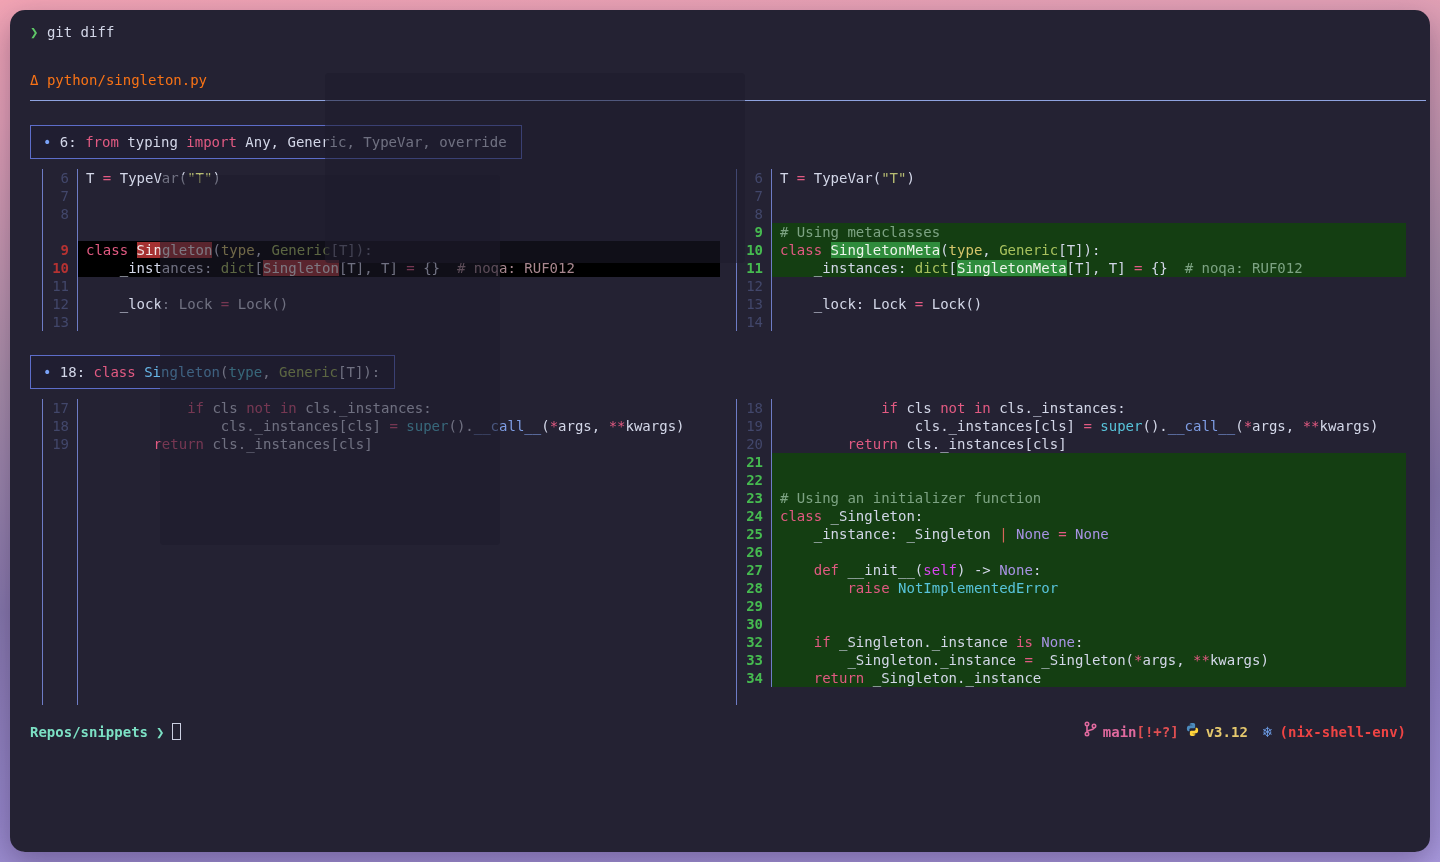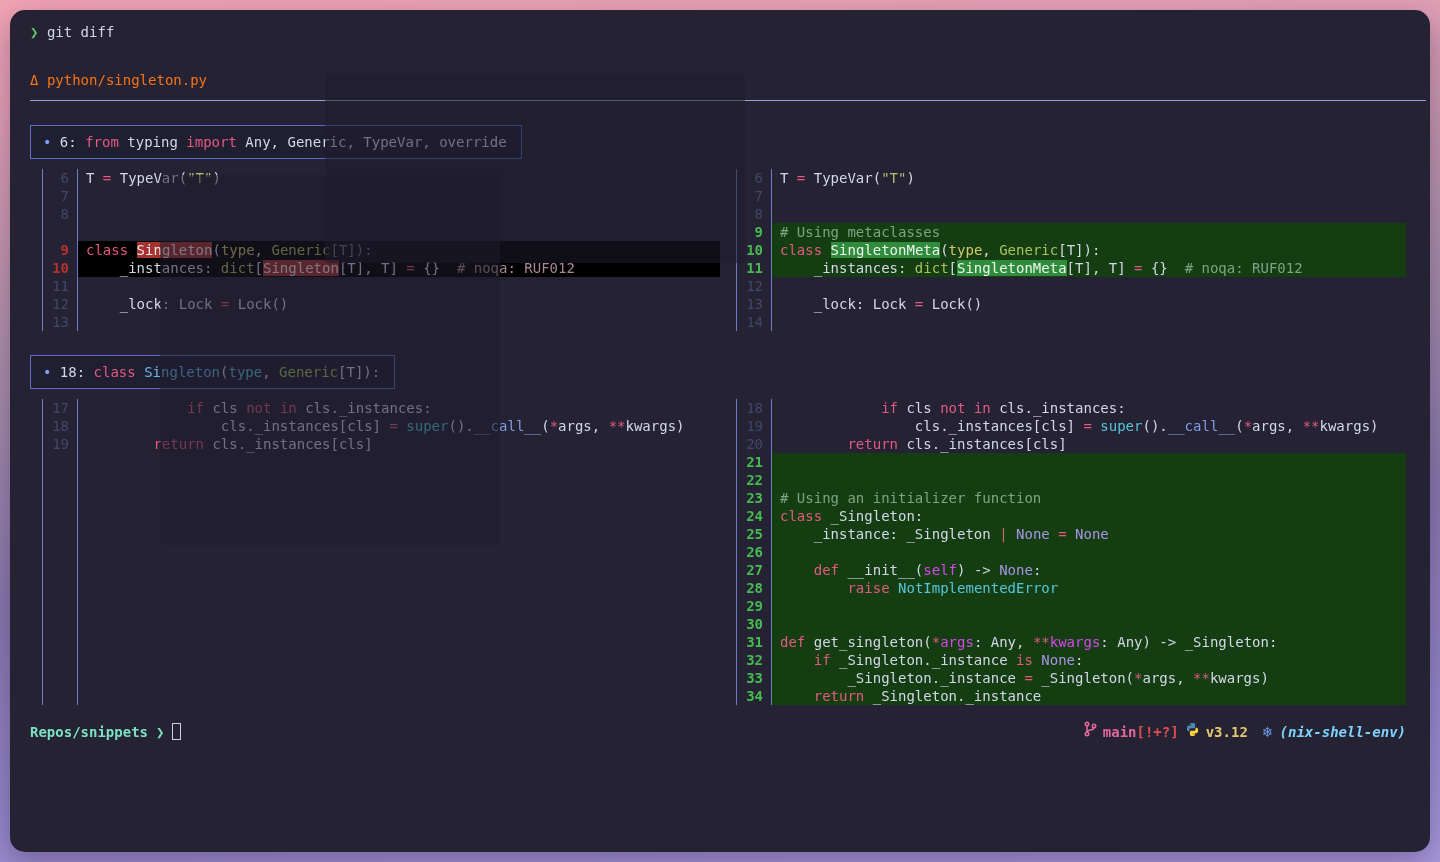--- a/index.html
+++ b/index.html
@@ -47,21 +47,21 @@
   .t-cl{color:#67b7e8}.t-rd{color:#d6655a}
   .t-emph{background:#a53131;color:#f2e9e9}.t-emphg{background:#2f8c3c;color:#eef5ec}
   .bottom-bar { display:flex; justify-content:space-between; align-items:center; margin-top:16px; line-height:20px; }
   .pwd { color:#7ce0c4; font-weight:bold; }
   .pwd-chev { color:#7ce0c4; font-weight:bold; margin-left:8px; }
   .cursor { display:inline-block; width:9px; height:17px; border:1.5px solid #ccd0e2; vertical-align:-3px; margin-left:8px; }
   .status-right { display:flex; align-items:center; gap:6px; font-weight:bold; }
   .git-branch { color:#e0699e; }
   .git-flags { color:#e04f52; }
   .py-ver { color:#e6c96e; margin-right:8px; }
-  .nix { color:#7dd3fc;font-style:italic; }
+  .nix { color:#ef4444; }
   .icon-svg { display:inline-block; vertical-align:-3px; }
   .snow { color:#6d9ee8; font-family:"DejaVu Sans",sans-serif; }
 </style>
 </head>
 <body>
 
 <div class="window-frame">
   <div class="terminal">
     <div class="bg-patch" style="left:315px;top:63px;width:420px;height:190px;"></div>
     <div class="bg-patch" style="left:150px;top:165px;width:340px;height:370px;"></div>
@@ -265,24 +265,20 @@
               <span class="ln">28</span>
               <span class="cd"><span class="t-w">        </span><span class="t-pk">raise</span><span class="t-w"> </span><span class="t-cy">NotImplementedError</span></span>
             </div>
             <div class="crow added">
               <span class="ln">29</span>
               <span class="cd"></span>
             </div>
             <div class="crow added">
               <span class="ln">30</span>
               <span class="cd"></span>
-            </div>
-            <div class="crow added">
-              <span class="ln">31</span>
-              <span class="cd"><span class="t-pk">def</span><span class="t-w"> get_singleton(</span><span class="t-pk">*</span><span class="t-or">args</span><span class="t-w">: Any, </span><span class="t-pk">**</span><span class="t-or">kwargs</span><span class="t-w">: Any) -&gt; _Singleton:</span></span>
             </div>
             <div class="crow added">
               <span class="ln">32</span>
               <span class="cd"><span class="t-w">    </span><span class="t-pk">if</span><span class="t-w"> _Singleton._instance </span><span class="t-pk">is</span><span class="t-w"> </span><span class="t-pu">None</span><span class="t-w">:</span></span>
             </div>
             <div class="crow added">
               <span class="ln">33</span>
               <span class="cd"><span class="t-w">        _Singleton._instance </span><span class="t-pk">=</span><span class="t-w"> _Singleton(</span><span class="t-pk">*</span><span class="t-w">args, </span><span class="t-pk">**</span><span class="t-w">kwargs)</span></span>
             </div>
             <div class="crow added">

